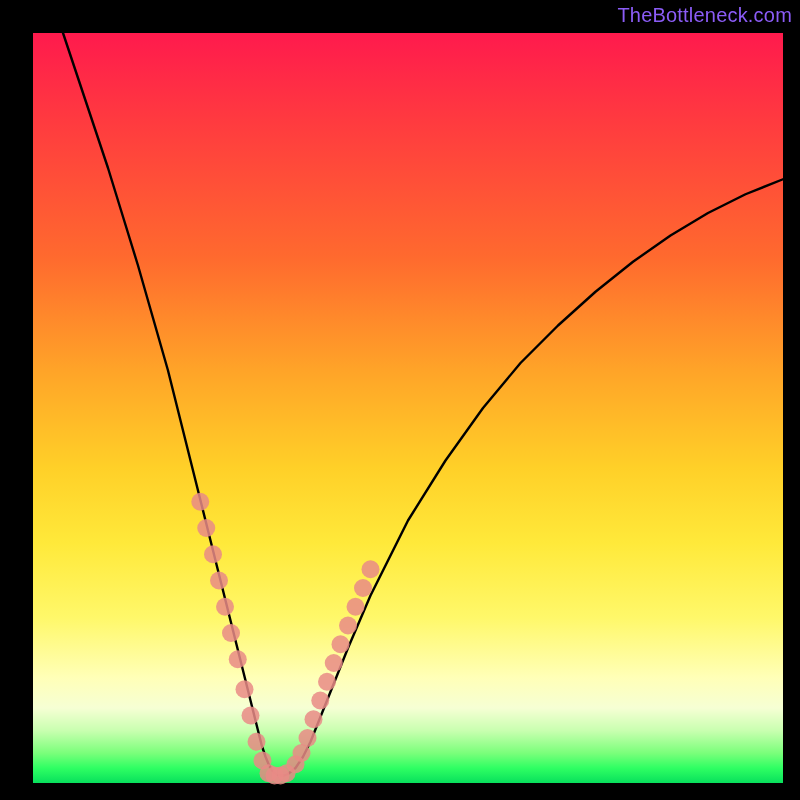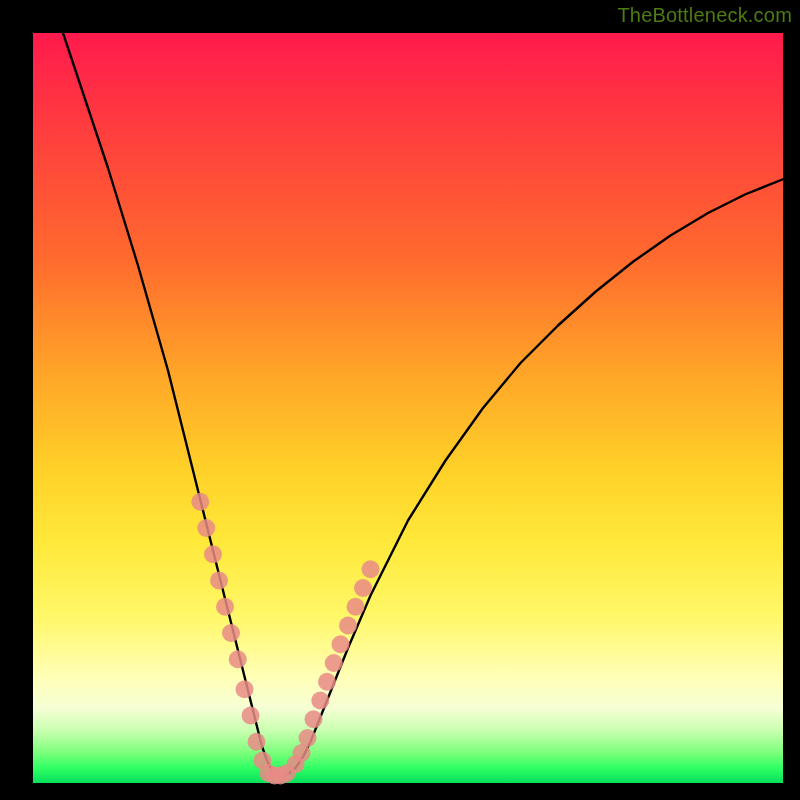--- a/index.html
+++ b/index.html
@@ -38,21 +38,21 @@
       #c9ffb0 93%,
       #7bff7b 96%,
       #2fff63 98%,
       #08e05c 100%
     );
   }
   .watermark {
     position: absolute;
     top: 4px;
     right: 8px;
-    color: #4d7c0f;
+    color: #8b5cf6;
     font-size: 20px;
     letter-spacing: 0.2px;
     font-weight: 500;
   }
   svg.curve {
     position: absolute;
     left: 33px;
     top: 33px;
     width: 750px;
     height: 750px;

